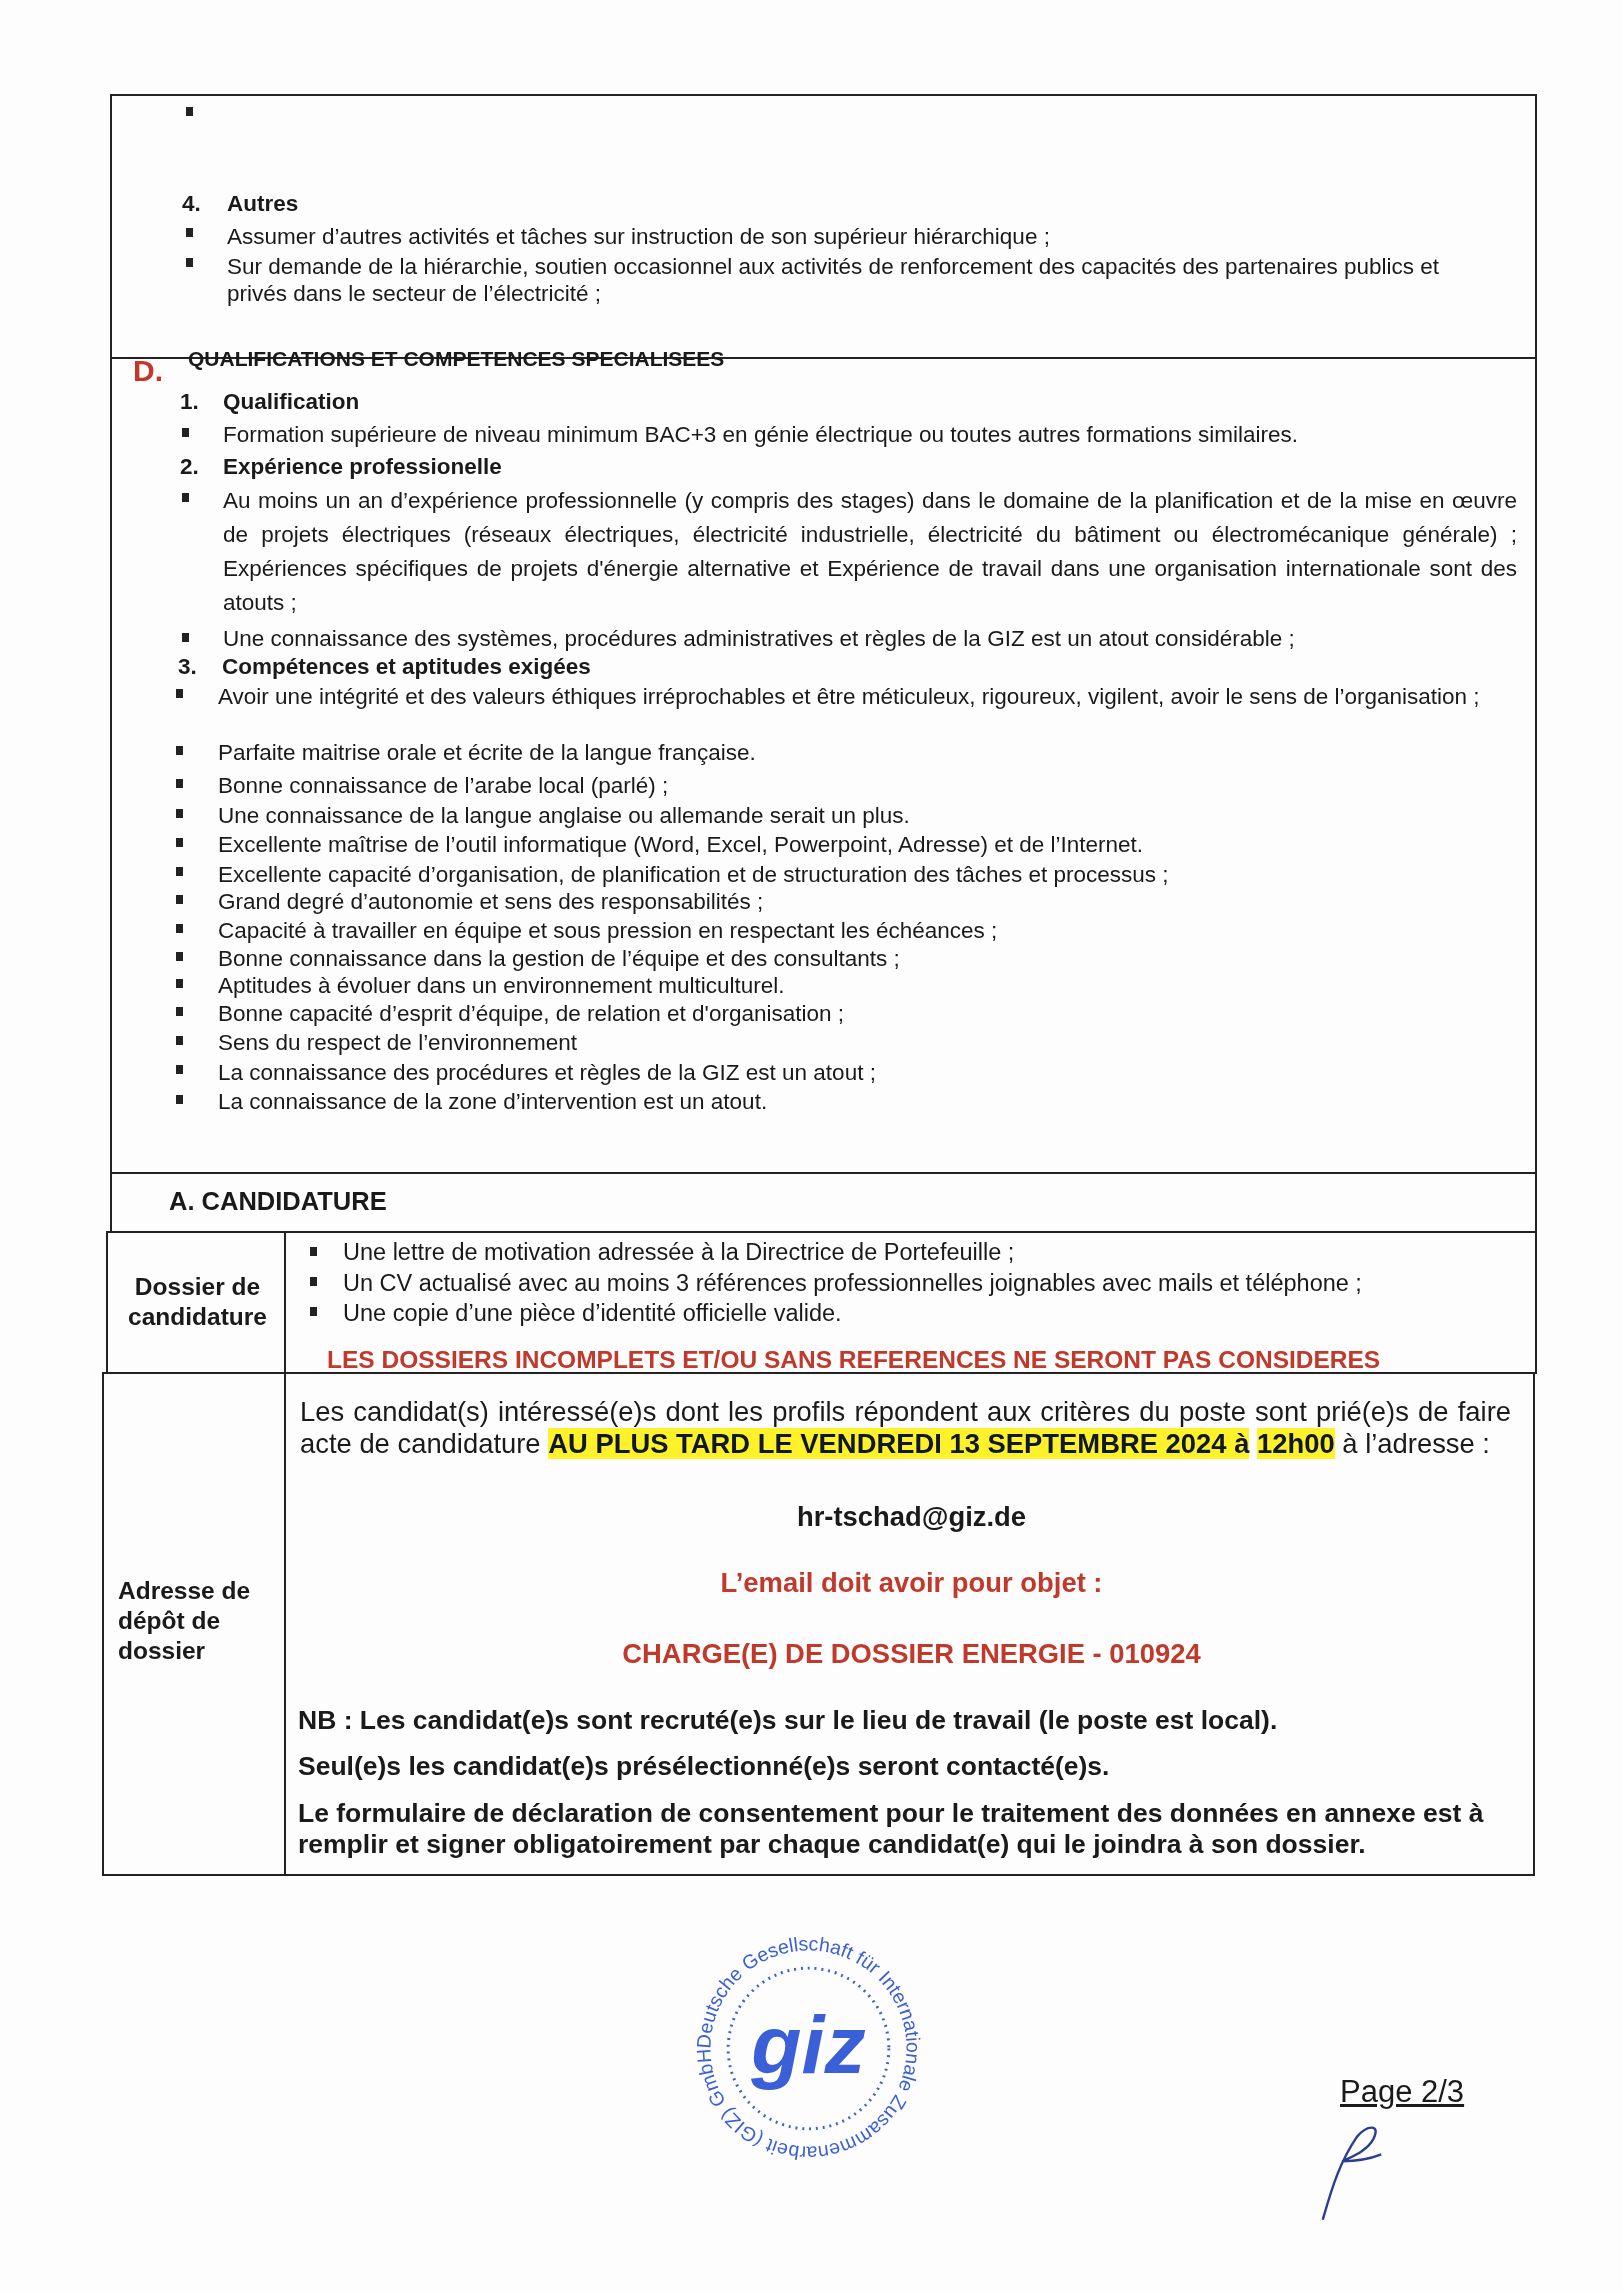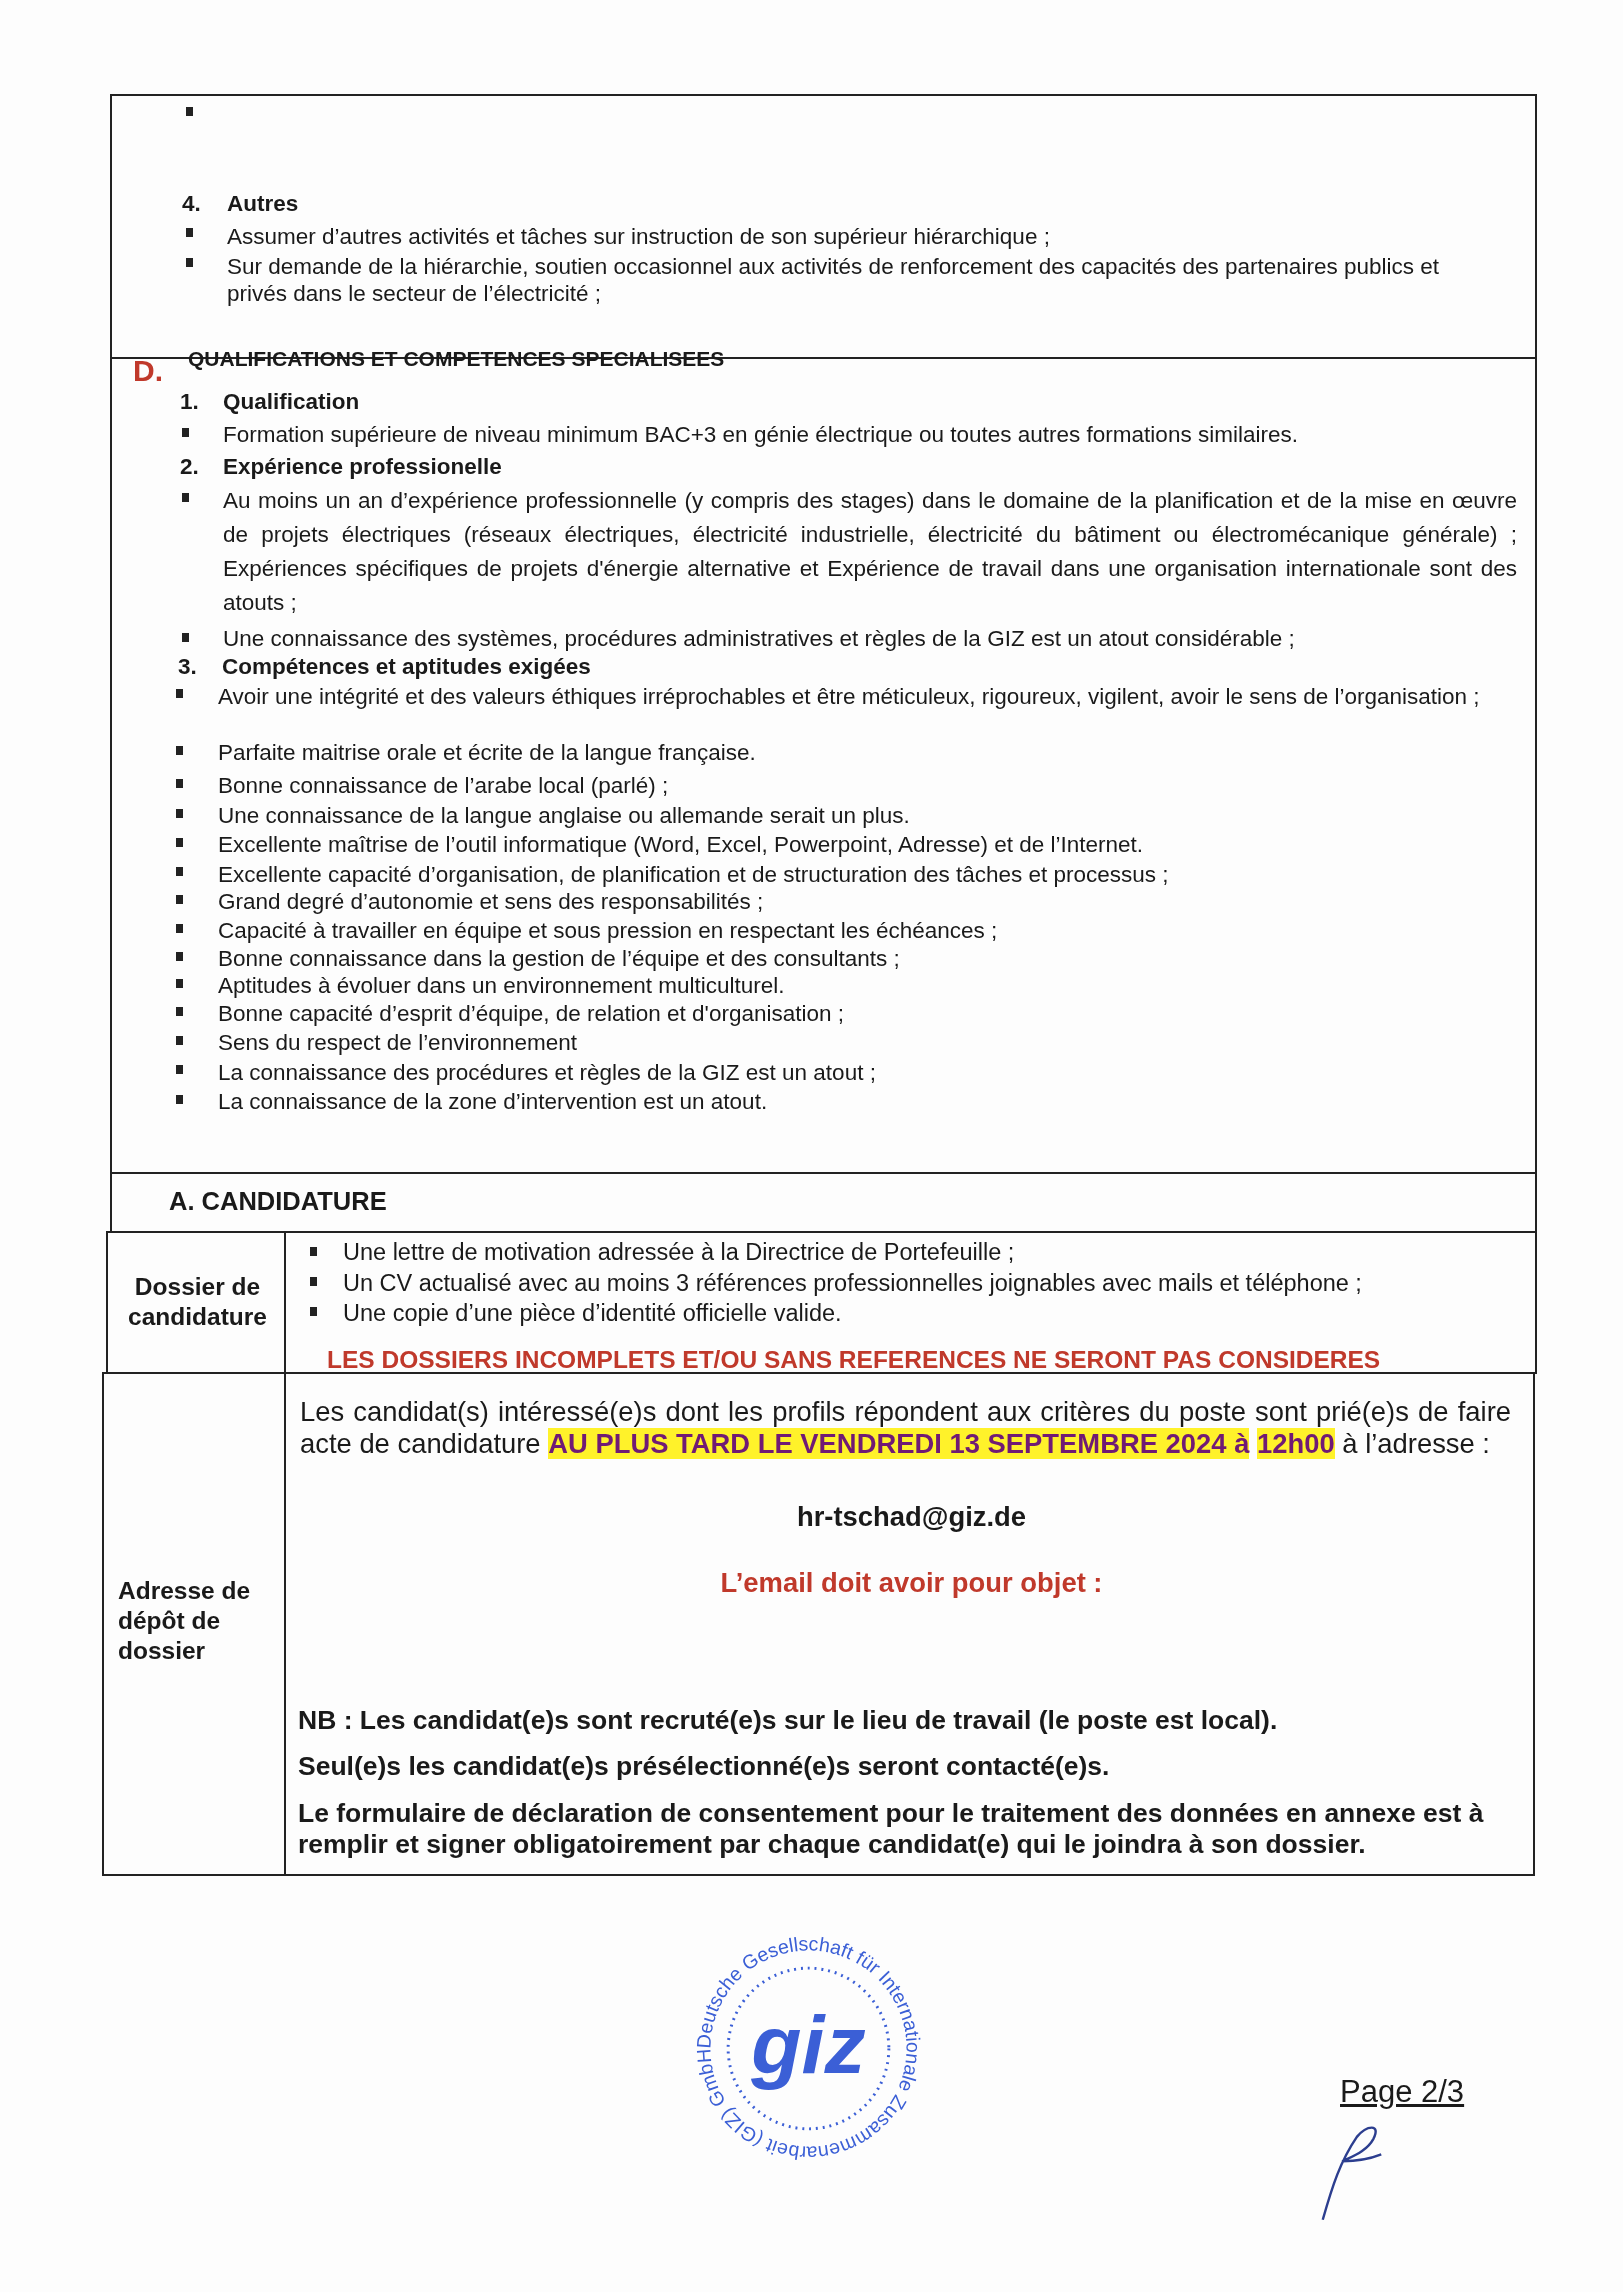--- a/index.html
+++ b/index.html
@@ -9,21 +9,21 @@
     position: relative; overflow: hidden;
   }
   .page { position: absolute; left: 0; top: 0; width: 1623px; height: 2293px; }
   .box {
     position: absolute; border: 2px solid #222; box-sizing: border-box; background: transparent;
   }
   .bold { font-weight: bold; }
   .item { position: absolute; font-size: 22.5px; line-height: 27.4px; }
   .sq { position: absolute; width: 6.9px; height: 8.8px; background: #222; }
   .red { color: #c0392b; }
-  .orange { color: #701a75; }
+  .orange { color: #0f172a; }
   .hl { background: #fff22a; }
   .center { text-align: center; }
   .vline { position: absolute; width: 2px; background: #222; }
   .stamp { position: absolute; left: 686px; top: 1926px; width: 245px; height: 245px; }
 </style>
 </head>
 <body>
 
 <div class="page">
 
@@ -104,20 +104,21 @@
   <div class="box" style="left:102px; top:1372px; width:1433px; height:504px;"></div>
   <div class="vline" style="left:284px; top:1372px; height:504px;"></div>
   <div class="item bold" style="left:118px; top:1576px; width:167px; font-size:24.5px; line-height:30px;">Adresse de dépôt de dossier</div>
 
   <div class="item" style="left:300px; top:1396px; width:1211px; font-size:27.4px; line-height:32px; text-align:justify;">
     <span>Les candidat(s) intéressé(e)s dont les profils répondent aux critères du poste sont prié(e)s de faire acte de candidature </span><span class="hl orange bold">AU PLUS TARD LE VENDREDI 13 SEPTEMBRE 2024 à</span> <span class="hl orange bold">12h00</span><span> à l’adresse :</span>
   </div>
 
   <div class="item bold center red" style="left:294px; top:1566px; width:1235px; font-size:27.4px; line-height:33px;">L’email doit avoir pour objet :</div>
   <div class="item bold center" style="left:294px; top:1500px; width:1235px; font-size:27.4px; line-height:33px;">hr-tschad@giz.de</div>
+  <div class="item bold center red" style="left:294px; top:1637px; width:1235px; font-size:27.4px; line-height:33px;">CHARGE(E) DE DOSSIER ENERGIE - 010924</div>
   <div class="item bold" style="left:298px; top:1705px; font-size:26.5px; line-height:31px;">NB : Les candidat(e)s sont recruté(e)s sur le lieu de travail (le poste est local).</div>
   <div class="item bold" style="left:298px; top:1751px; font-size:26.5px; line-height:31px;">Seul(e)s les candidat(e)s présélectionné(e)s seront contacté(e)s.</div>
   <div class="item bold" style="left:298px; top:1798px; width:1211px; font-size:26.5px; line-height:31px;">Le formulaire de déclaration de consentement pour le traitement des données en annexe est à remplir et signer obligatoirement par chaque candidat(e) qui le joindra à son dossier.</div>
 
   <svg class="stamp" viewBox="0 0 250 250">
     <defs>
       <path id="ring" d="M125,125 m-100,0 a100,100 0 1,1 200,0 a100,100 0 1,1 -200,0"></path>
     </defs>
     <circle cx="125" cy="125" r="82" fill="none" stroke="#3b5fd6" stroke-width="3" stroke-dasharray="2 5"></circle>
     <text font-family="Liberation Sans, sans-serif" font-size="20" fill="#3b5fd6">

